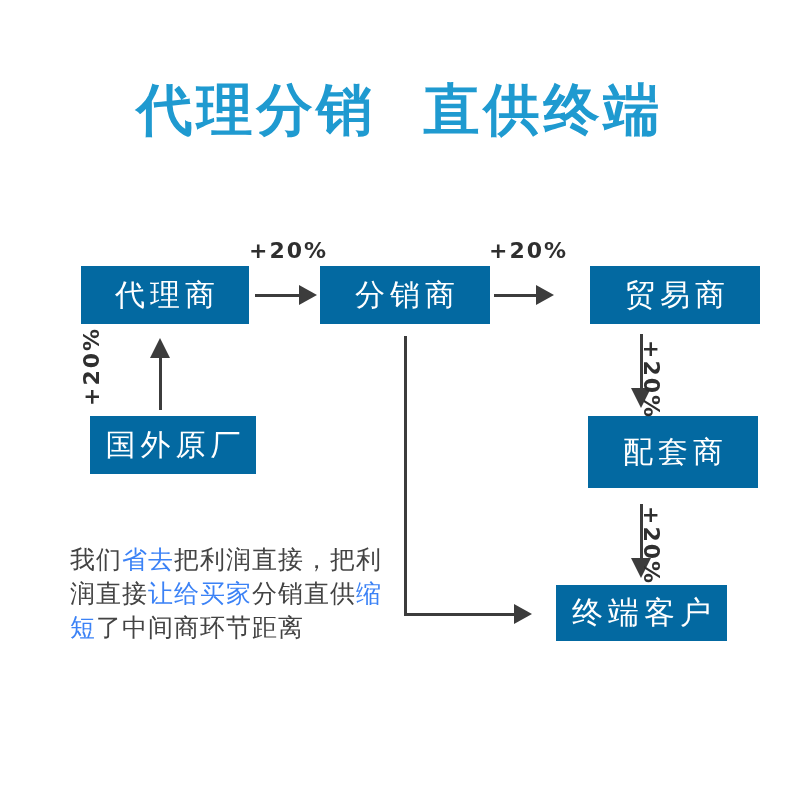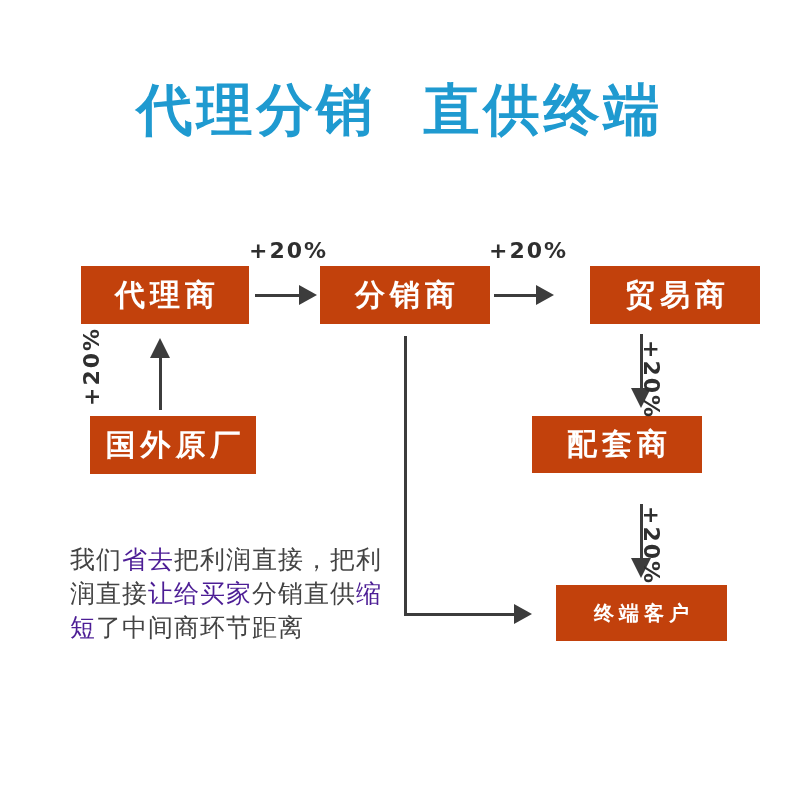--- a/index.html
+++ b/index.html
@@ -30,39 +30,39 @@
     letter-spacing: 4px;
     color: #1f9ad0;
     font-family: "DejaVu Sans", "Liberation Sans", sans-serif;
     white-space: pre;
     line-height: 64px;
   }
 
   
   .node {
     position: absolute;
-    background: #c2410c;
+    background: #0369a1;
     color: #ffffff;
     display: flex;
     align-items: center;
     justify-content: center;
     font-family: "DejaVu Sans", "Liberation Sans", sans-serif;
     font-size: 30px;
     letter-spacing: 5px;
     text-indent: 5px;
-    font-weight: 700;
+    font-weight: 400;
     box-sizing: border-box;
   }
   .node-agent     { left: 81px;  top: 266px; width: 168px; height: 58px; }
   .node-dist      { left: 320px; top: 266px; width: 170px; height: 58px; }
   .node-trade     { left: 556px; top: 266px; width: 170px; height: 58px; margin-left: 34px; }
   .node-origin    { left: 90px;  top: 416px; width: 166px; height: 58px; }
-  .node-support   { left: 532px; top: 416px; width: 170px; height: 57px; }
+  .node-support   { left: 588px; top: 416px; width: 170px; height: 72px; }
   .node-customer  { left: 556px; top: 585px; width: 171px; height: 56px;
-                    font-size: 20px; }
+                    font-size: 31px; }
 
   
   .h-arrow {
     position: absolute;
     height: 20px;
   }
   .h-arrow .shaft {
     position: absolute;
     left: 0;
     top: 9px;
@@ -175,21 +175,21 @@
     position: absolute;
     left: 70px;
     top: 543px;
     width: 330px;
     font-family: "DejaVu Sans", "Liberation Sans", sans-serif;
     font-size: 25px;
     line-height: 34px;
     color: #434343;
     letter-spacing: 1px;
   }
-  .blurb .hl { color: #4c1d95; }
+  .blurb .hl { color: #3b82f6; }
 </style>
 </head>
 <body>
 
 <div id="canvas">
 
   <div class="title">代理分销  直供终端</div>
 
   <div class="node node-agent">代理商</div>
   <div class="node node-dist">分销商</div>

